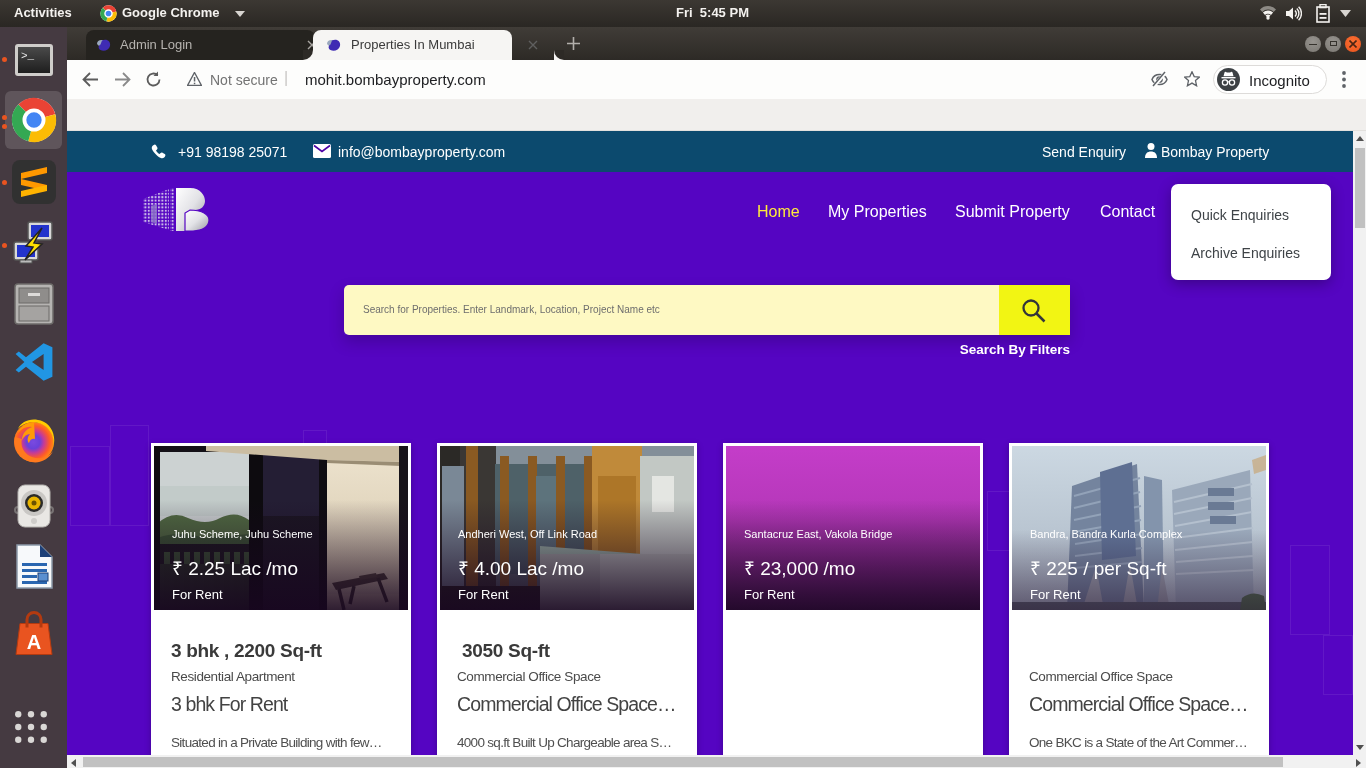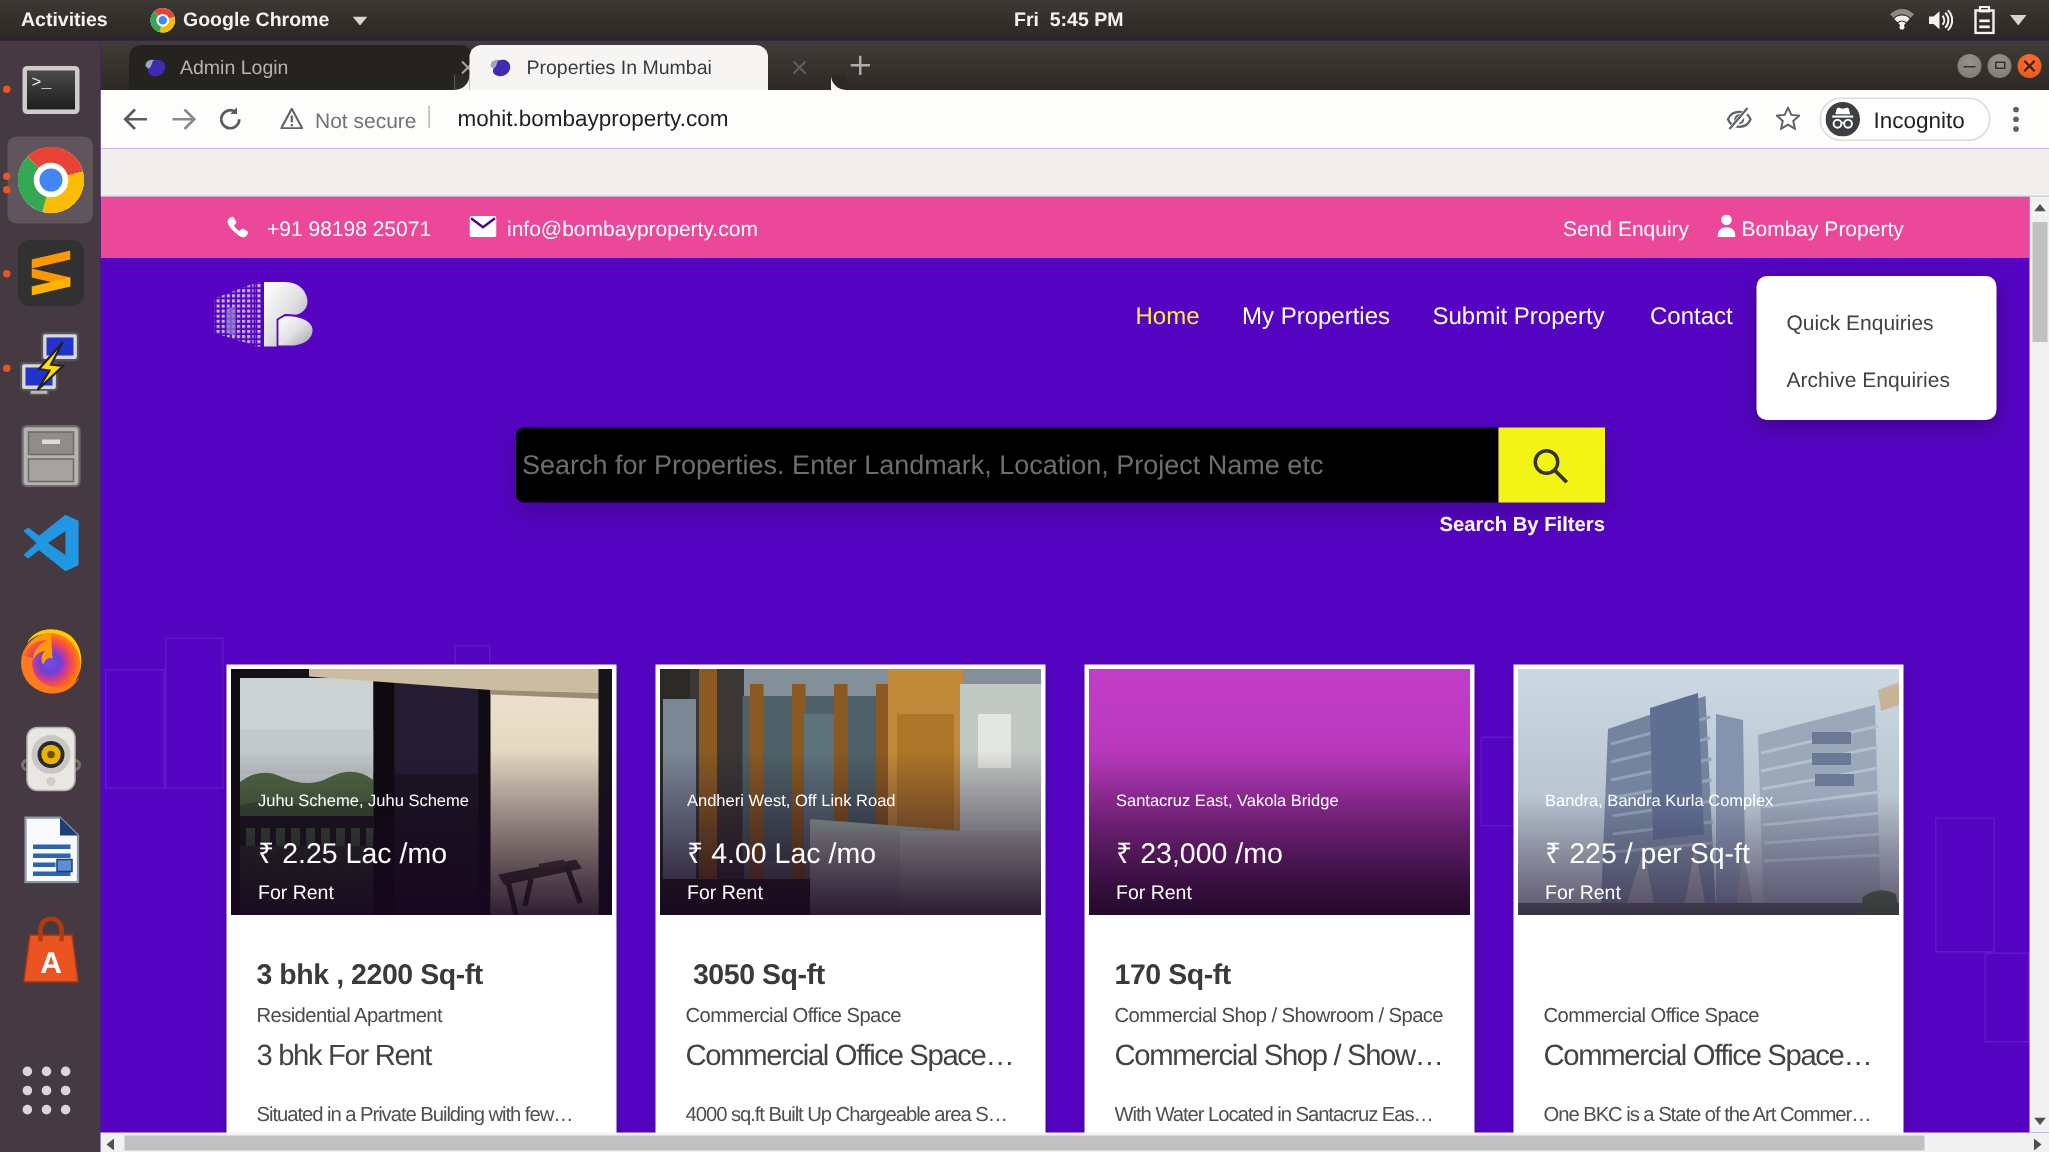--- a/index.html
+++ b/index.html
@@ -22,32 +22,32 @@
 .tab-inactive { position:absolute; left:19px; top:3px; width:229px; height:30px; background:#25231f;
   border-radius:8px 8px 0 0; color:#b6b3af; font-size:13px; }
 .tab-active { position:absolute; left:246px; top:3px; width:199px; height:30px; background:#f6f5f3;
   border-radius:8px 8px 0 0; color:#3a3a3a; font-size:13px; z-index:2; }
 #toolbar { position:absolute; left:67px; top:60px; width:1299px; height:39px; background:#fdfdfc; z-index:30; }
 #graystrip { position:absolute; left:67px; top:99px; width:1299px; height:32px; background:#f1efed;
   border-bottom:1px solid #e2e0dd; z-index:30; }
 
 
 #page { position:absolute; left:67px; top:131px; width:1286px; height:637px; background:#5505c2; overflow:hidden; }
-#contactbar { position:absolute; left:0; top:0; width:1286px; height:41px; background:#ec4899; color:#fff; font-size:14px; }
+#contactbar { position:absolute; left:0; top:0; width:1286px; height:41px; background:#0c4a6e; color:#fff; font-size:14px; }
 
 
 #vscroll { position:absolute; left:1353px; top:131px; width:13px; height:624px; background:#f1f1f1; z-index:45; }
 #vthumb { position:absolute; left:1.5px; top:17px; width:10px; height:80px; background:#c1c1c1; }
 #hscroll { position:absolute; left:67px; top:755px; width:1299px; height:13px; background:#f1f1f1; z-index:45; }
 #hthumb { position:absolute; left:16px; top:1.5px; width:1200px; height:10px; background:#c1c1c1; }
 
 
 #searchwrap { position:absolute; left:277px; top:154px; width:726px; height:50px; box-shadow:0 7px 16px rgba(0,0,0,0.2); }
-#searchinput { position:absolute; left:0; top:0; width:655px; height:50px; background:#000000; border-radius:5px 0 0 5px;
-  color:#6e6e6e; font-size:18px; line-height:50px; padding-left:4px; }
+#searchinput { position:absolute; left:0; top:0; width:655px; height:50px; background:#fef9c3; border-radius:5px 0 0 5px;
+  color:#6e6e6e; font-size:10px; line-height:50px; padding-left:19px; }
 #searchbtn { position:absolute; left:655px; top:0; width:71px; height:50px; background:#f2f513; }
 
 
 .card { position:absolute; top:312px; width:260px; height:330px; background:#fff; padding:3px;
   box-shadow:0 2px 6px rgba(0,0,0,0.25); }
 .cimg { position:relative; width:254px; height:164px; overflow:hidden; }
 .cgrad { position:absolute; left:0; bottom:0; width:100%; height:110px;
   background:linear-gradient(rgba(30,8,40,0), rgba(24,6,32,0.88)); }
 .cover { position:absolute; left:18px; bottom:8px; color:#fff; }
 .cloc { font-size:11px; margin-bottom:15px; }
@@ -471,26 +471,20 @@
         </linearGradient>
           </defs>
         <rect width="254" height="164" fill="url(#mag)"></rect>
       </svg>
       <div class="cgrad"></div>
       <div class="cover">
         <div class="cloc">Santacruz East, Vakola Bridge</div>
         <div class="cprice">₹ 23,000 /mo</div>
         <div class="cfr">For Rent</div>
       </div>
-    </div>
-    <div class="cbody">
-      <div class="csq">170 Sq-ft</div>
-      <div class="ctype">Commercial Shop / Showroom / Space</div>
-      <div class="chead">Commercial Shop / Show…</div>
-      <div class="cdesc">With Water Located in Santacruz Eas…</div>
     </div>
   </div>
 
   <div class="card" style="left:942px;">
     <div class="cimg">
       <svg width="254" height="164" viewBox="0 0 254 164" preserveAspectRatio="none">
         <defs>
             <linearGradient id="sky4" x1="0" y1="0" x2="0" y2="1">
           <stop offset="0" stop-color="#ccd8e2"></stop>
               <stop offset="1" stop-color="#a8b4c2"></stop>

